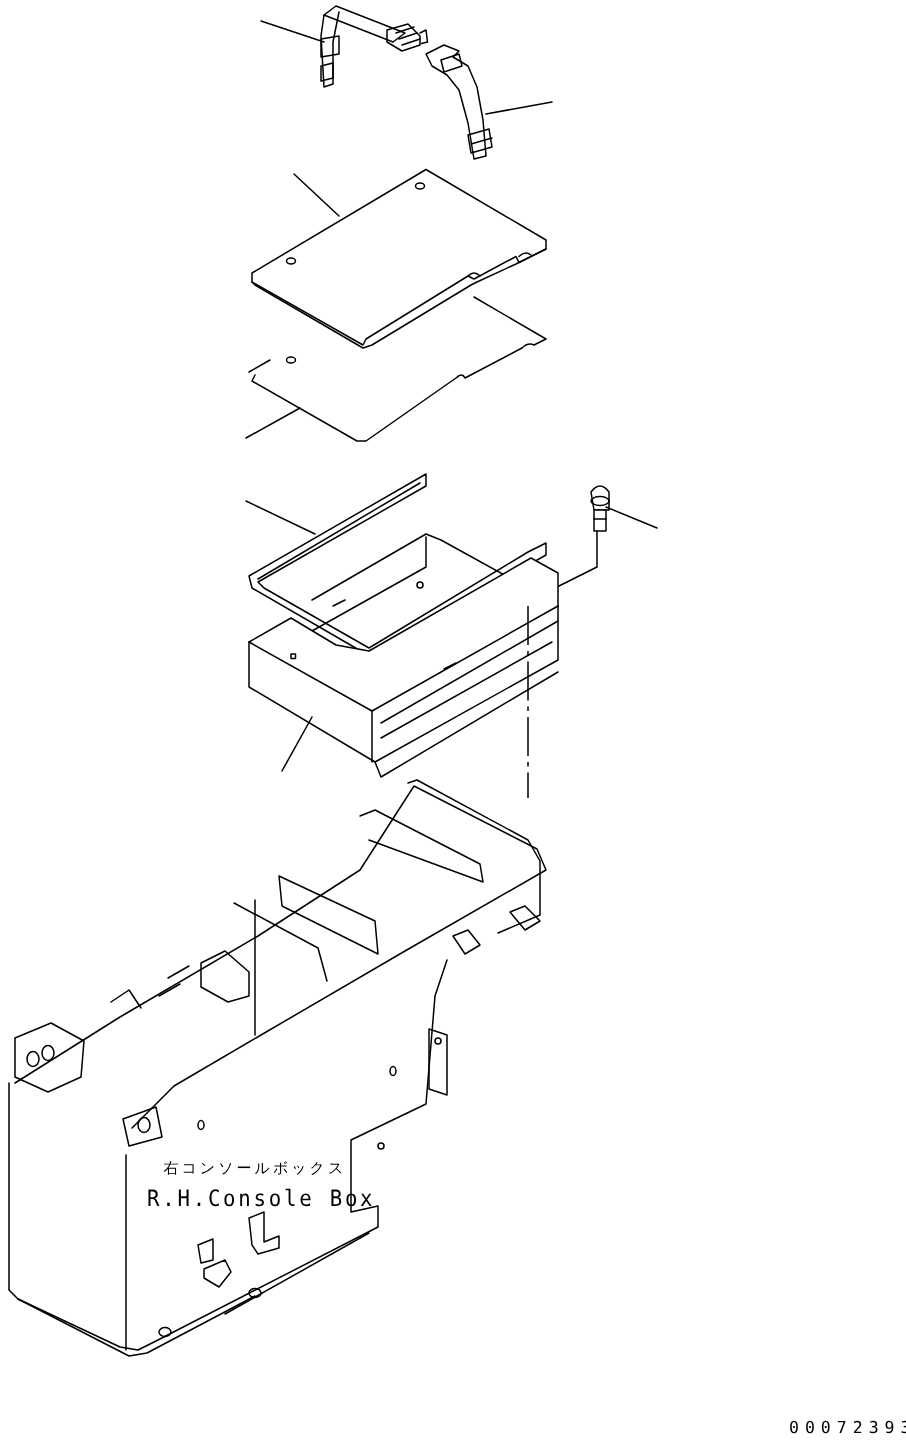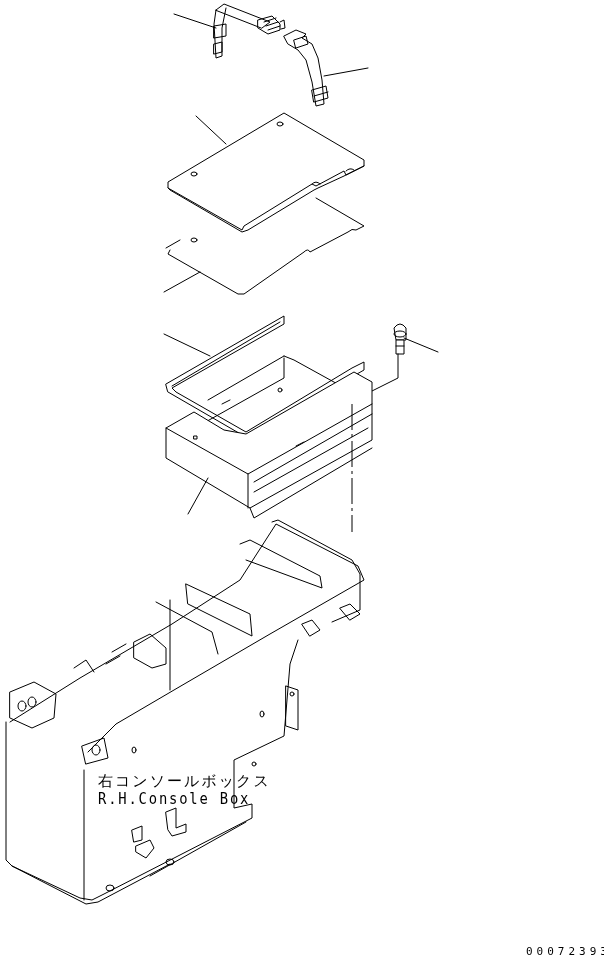--- a/index.html
+++ b/index.html
@@ -2,21 +2,21 @@
 <html><head>
 <meta charset="utf-8">
 <style>
   html, body { margin:0; padding:0; background:#ffffff; }
   body { width:604px; height:962px; position:relative; overflow:hidden; font-family:"DejaVu Sans Mono", monospace; }
   svg.drawing { position:absolute; left:0; top:0; width:604px; height:962px; }
   svg.drawing * { vector-effect:non-scaling-stroke; }
   .ln { fill:none; stroke:#000; stroke-width:1; stroke-linejoin:round; stroke-linecap:round; }
   .fl { fill:#fff; stroke:#000; stroke-width:1; stroke-linejoin:round; }
   .dash { fill:none; stroke:#000; stroke-width:1; stroke-dasharray:26 4 3 4; }
-  .label-jp { position:absolute; left:98px; top:772px; font-size:15px; letter-spacing:2px; color:#000; font-family:Liberation Mono, monospace; white-space:nowrap; }
+  .label-jp { position:absolute; left:109px; top:772px; font-size:10px; letter-spacing:2px; color:#000; font-family:Liberation Mono, monospace; white-space:nowrap; }
   .label-en { position:absolute; left:98px; top:790px; font-size:15px; letter-spacing:2px; color:#000; font-family:"DejaVu Sans Mono", monospace; transform:scaleX(0.92); transform-origin:left; white-space:nowrap; }
   .drawing-no { position:absolute; left:526px; top:945px; font-size:11px; letter-spacing:4px; color:#000; font-family:"DejaVu Sans Mono", monospace; white-space:nowrap; }
 </style>
 </head>
 <body>
 
 <svg class="drawing" viewBox="0 0 604 962" xmlns="http://www.w3.org/2000/svg">
 
   <g>
     <line class="ln" x1="174" y1="14" x2="216" y2="28"></line>

